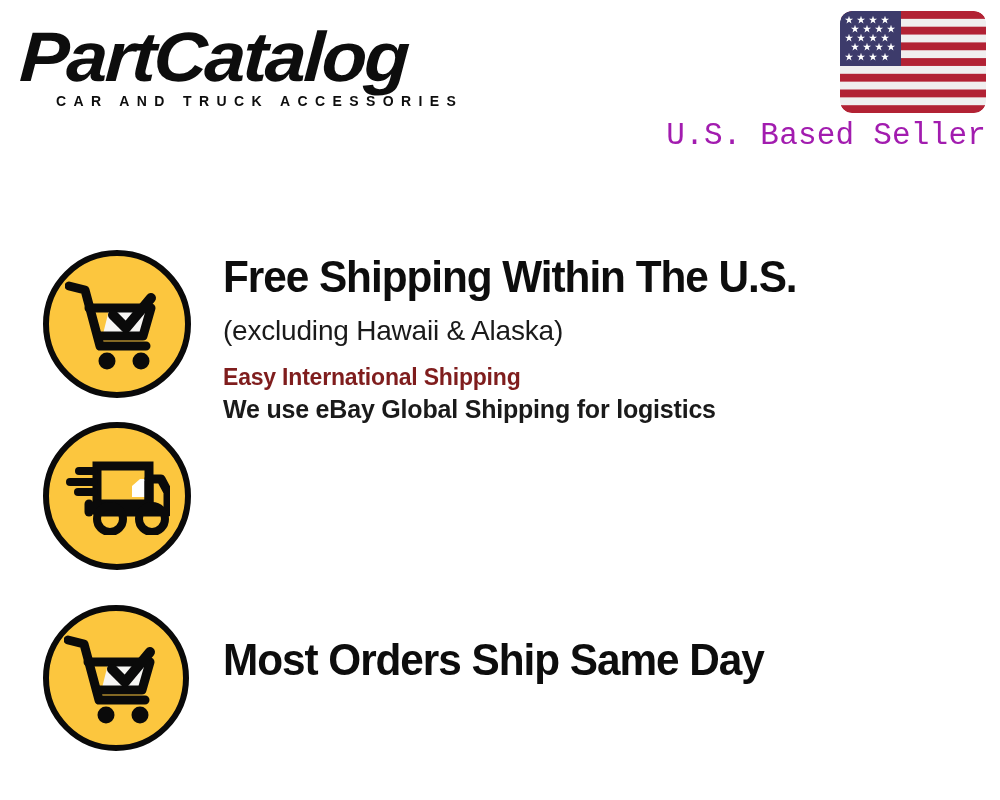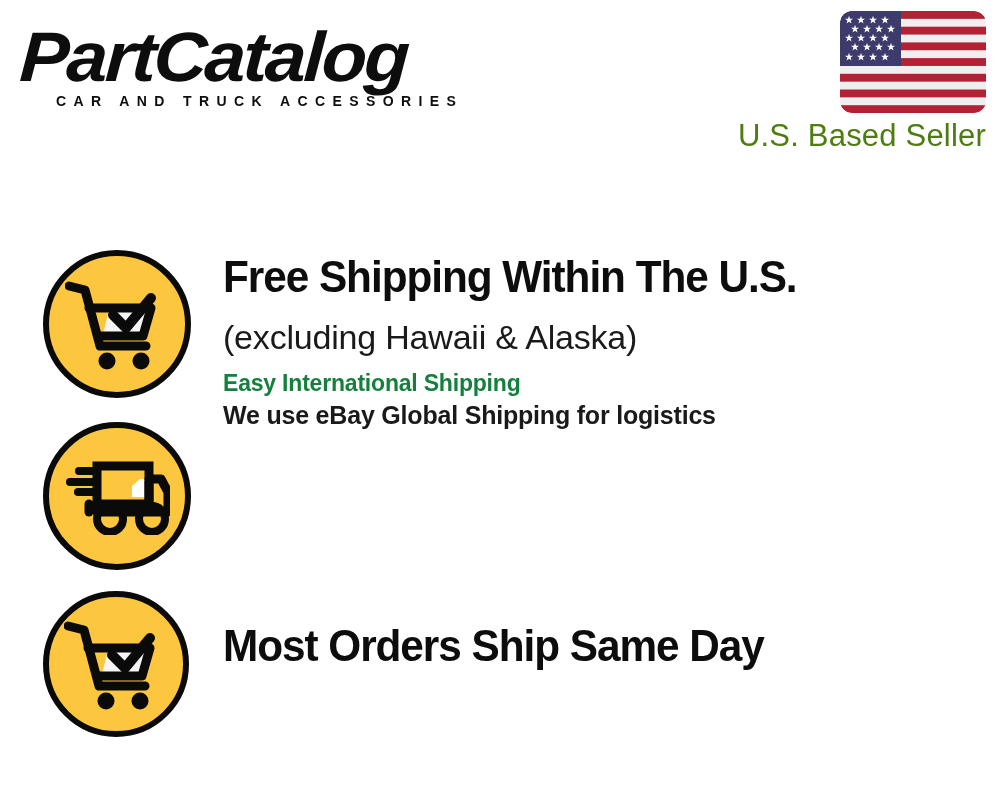--- a/index.html
+++ b/index.html
@@ -68,44 +68,44 @@
   #us-flag {
     display: block;
     width: 146px;
     height: 102px;
     border-radius: 12px;
   }
   #seller-note {
     position: absolute;
     right: 14px;
     top: 116px;
-    font-family: Liberation Sans, sans-serif;
+    font-family: Liberation Mono, monospace;
     font-size: 31px;
     line-height: 40px;
     font-weight: 400;
-    color: #4d7c0f;
+    color: #a21caf;
     white-space: nowrap;
     letter-spacing: 0.2px;
   }
 
   
   #features {
     position: absolute;
     left: 0;
     top: 175px;
     width: 1000px;
   }
   .feature-row {
     position: absolute;
     left: 0;
     width: 864px;
   }
   .feature-row.row-0 { top: 75px;  height: 174px; }
   .feature-row.row-1 { top: 247px; height: 170px; }
-  .feature-row.row-2 { top: 416px; height: 170px; text-decoration: underline; }
+  .feature-row.row-2 { top: 430px; height: 170px; text-decoration: underline; }
 
   .badge {
     position: absolute;
     left: 43px;
     width: 148px;
     height: 148px;
     border-radius: 50%;
     background: #FCC63E;
     border: 6px solid #0a0a0a;
     box-sizing: border-box;
@@ -135,33 +135,33 @@
     line-height: 54px;
     letter-spacing: -1.1px;
     color: #0d0d0d;
     white-space: nowrap;
     transform: scaleX(0.94);
     transform-origin: left center;
   }
   .sub-note {
     font-family: "Liberation Sans", sans-serif;
     font-weight: 400;
-    font-size: 34px;
+    font-size: 28px;
     line-height: 34px;
     color: #1a1a1a;
     white-space: nowrap;
-    margin-top: 16px;
+    margin-top: 10px;
     letter-spacing: -0.2px;
   }
   .sub-strong {
     font-family: "Liberation Sans", sans-serif;
     font-weight: bold;
     font-size: 23px;
     line-height: 30px;
-    color: #15803d;
+    color: #7f1d1d;
     white-space: nowrap;
     margin-top: 14px;
     letter-spacing: -0.2px;
   }
   .sub-line {
     font-family: "Liberation Sans", sans-serif;
     font-weight: 700;
     font-size: 25px;
     line-height: 33px;
     color: #1a1a1a;

